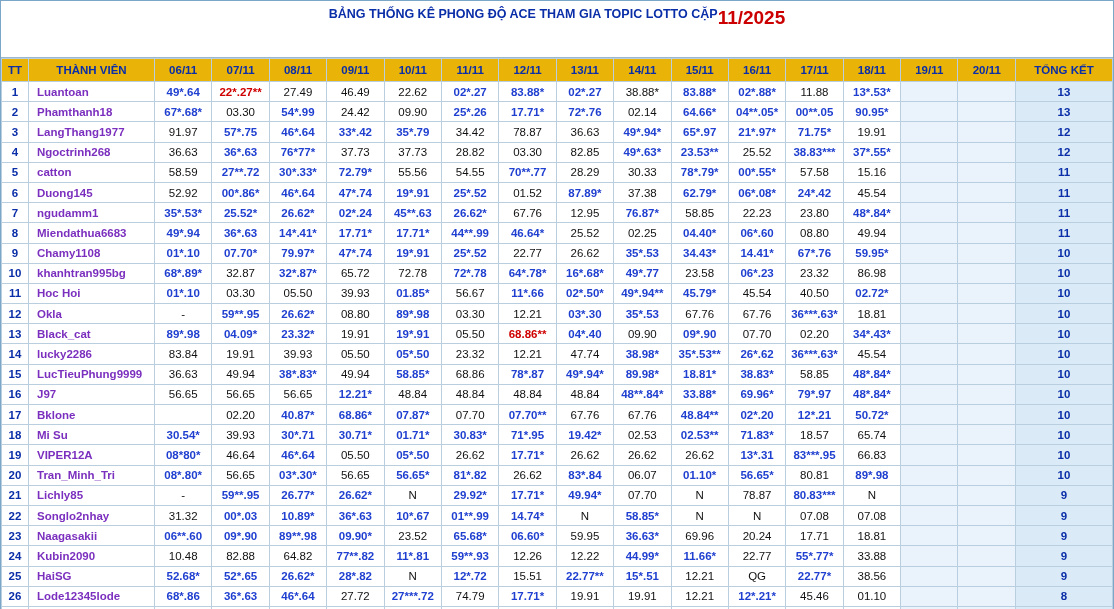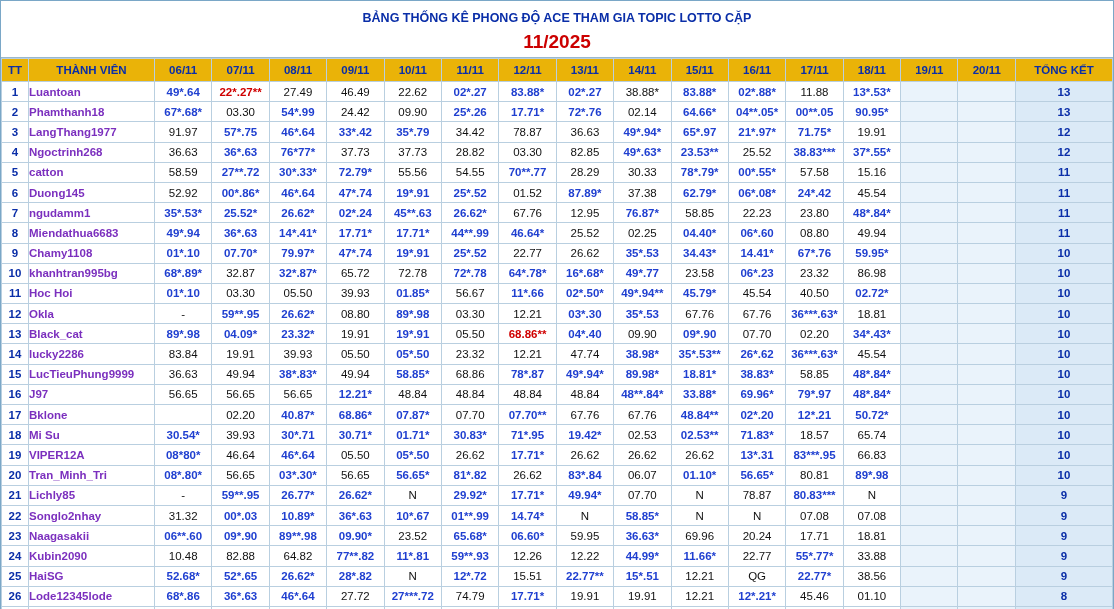--- a/index.html
+++ b/index.html
@@ -12,31 +12,31 @@
     overflow:hidden;
   }
   .wrap{width:1114px;height:609px;position:relative;background:#fff;border:1px solid #7aa7c7;box-sizing:border-box;}
   .topbar{display:flex;align-items:stretch;height:56px;border-bottom:1px solid #9ab8cf;}
   .logo{
     width:170px;min-width:170px;background:#ffff00;border:1px solid #d0c000;
     display:flex;align-items:center;justify-content:center;
     font-weight:bold;font-size:21px;color:#cc0000;letter-spacing:-0.4px;
     margin:2px;
   }
-  .titlebox{flex:1;display:flex;flex-direction:column;align-items:center;justify-content:center;}
+  .titlebox{flex:1;display:flex;flex-direction:row;align-items:flex-start;justify-content:center;}
   .title-line{font-size:12.5px;font-weight:bold;color:#0a2ea8;padding-top:6px;}
   .month{font-size:19px;font-weight:bold;color:#cc0000;padding-top:6px;}
   table{border-collapse:collapse;width:100%;table-layout:fixed;}
   th,td{border:1px solid #b9cfe0;text-align:center;font-size:11.5px;height:19.2px;padding:0;white-space:nowrap;overflow:hidden;}
   thead th{background:#eab308;color:#0a2ea8;font-weight:bold;font-size:11.5px;height:22px;}
   th.tt{width:26px;}
   th.member{width:125px;}
   th.total{width:96px;}
   td.tt{color:#0a2ea8;font-weight:bold;width:26px;}
-  td.member{text-align:left;color:#7b2fbe;font-weight:bold;}
+  td.member{text-align:left;padding-left:8px;color:#7b2fbe;font-weight:bold;}
   td.total{background:#dbeaf7;color:#0a2ea8;font-weight:bold;}
   td.cell{color:#111;}
   td.v-star{color:#1f3fd0;font-weight:bold;}
   td.v-red{color:#d00000;font-weight:bold;}
   td.v-plain{color:#111;}
   td.empty{background:#eaf3fb;}
   .rowband{background:#ffffff;}
 </style>
 </head>
 <body>

